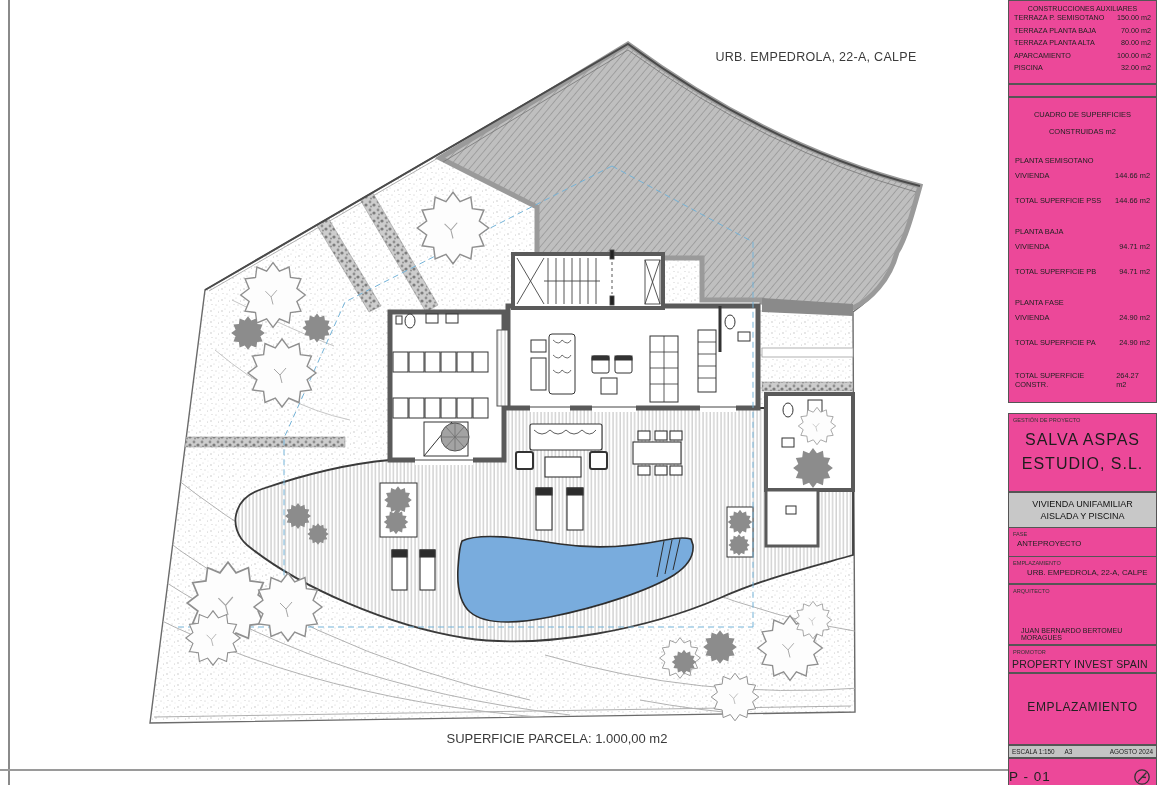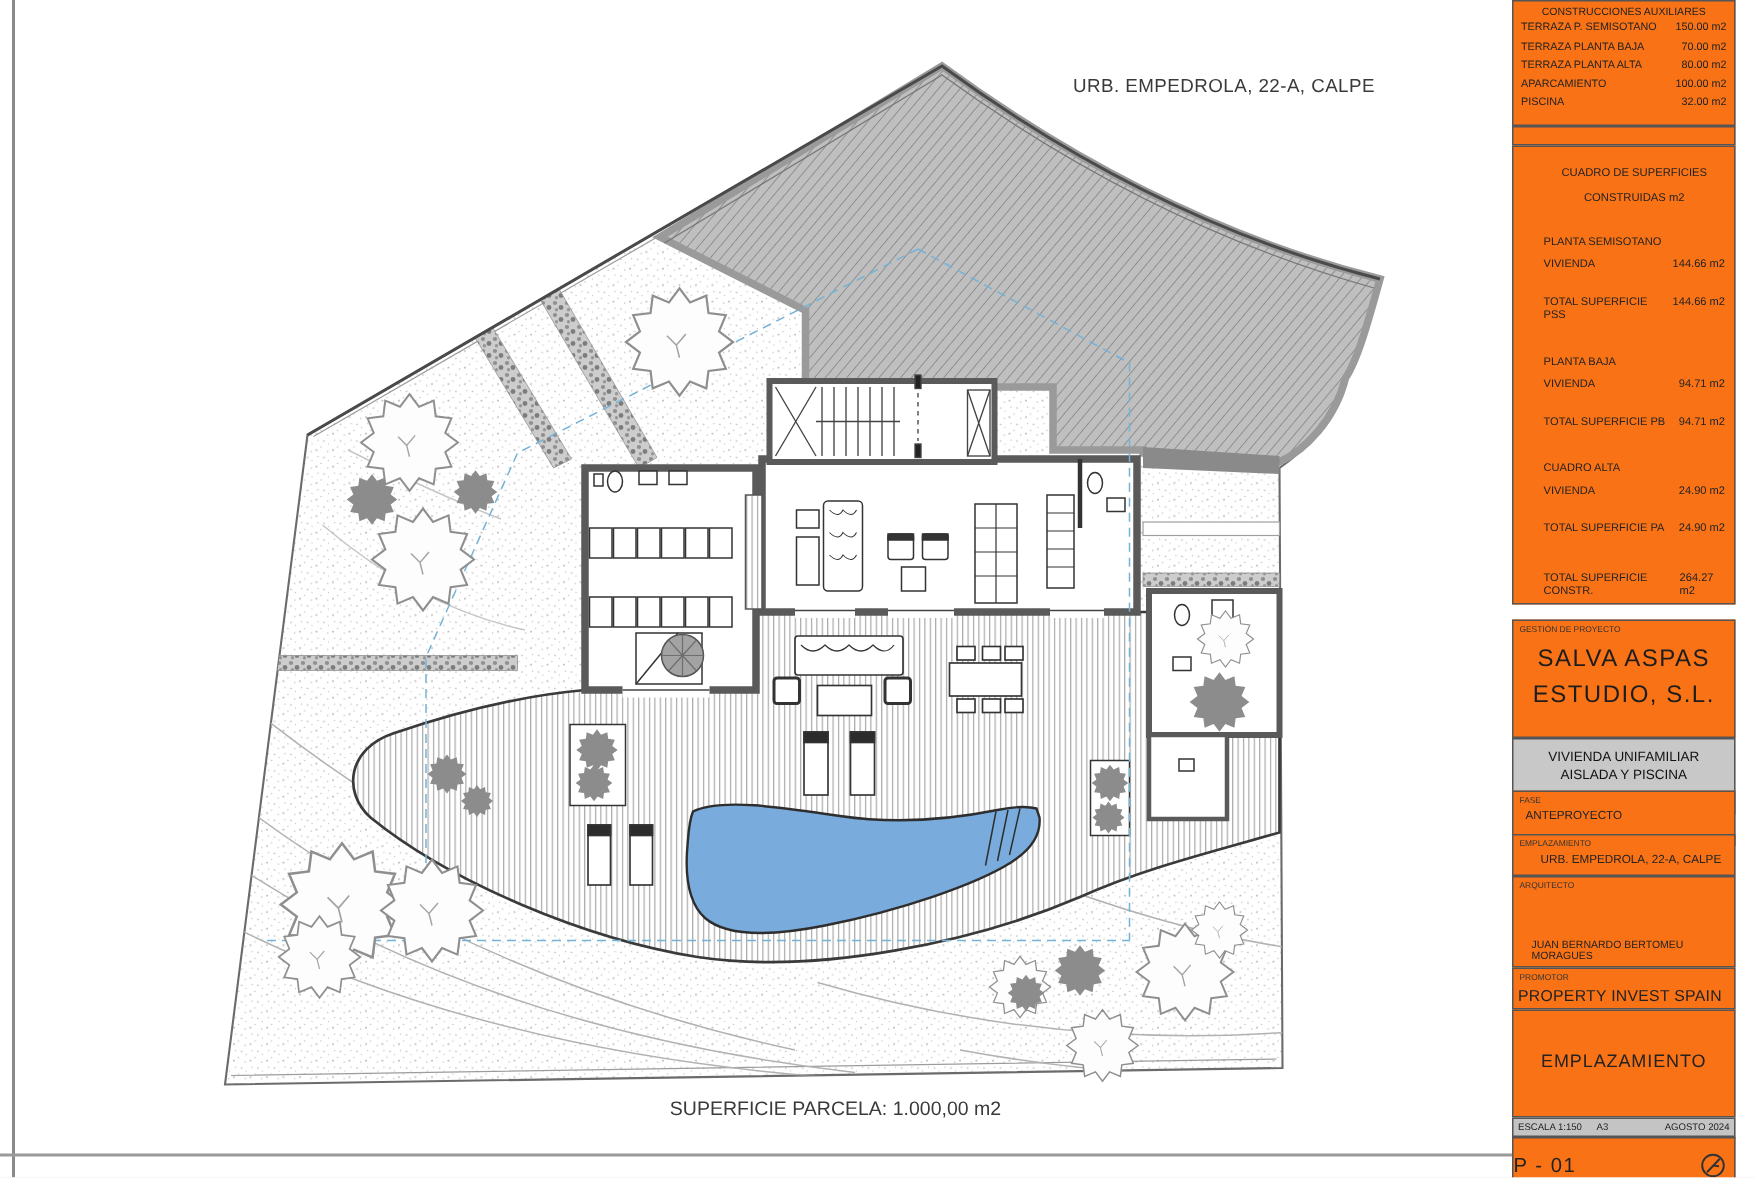--- a/index.html
+++ b/index.html
@@ -8,21 +8,21 @@
   
   .frame-left{position:absolute;left:8px;top:0;width:2px;height:785px;background:#8a8a8a;}
   .frame-bottom{position:absolute;left:0;top:769px;width:1008px;height:2px;background:#9a9a9a;}
   
   .site-label{position:absolute;left:686px;top:50px;width:260px;text-align:center;
               font-size:12.5px;color:#3a3a3a;letter-spacing:.3px;}
   .parcel-caption{position:absolute;left:407px;top:731px;width:300px;text-align:center;
               font-size:13px;color:#3a3a3a;}
   
   .tb{position:absolute;left:1008px;width:149px;border:1px solid #555;box-sizing:border-box;
-      background:#f97316;overflow:hidden;}
+      background:#ec4899;overflow:hidden;}
   .tb-title{text-align:center;font-size:7px;padding-top:4px;color:#222;}
   .tb-row{display:flex;justify-content:space-between;padding:0 5px;font-size:7.2px;line-height:12.6px;}
   .tb-row .v{text-align:right;}
   .sur{padding-top:12px;}
   .sur .c{text-align:center;font-size:7.5px;}
   .sur .h{padding:0 6px;font-size:7.4px;}
   .sur .r{display:flex;justify-content:space-between;padding:0 6px;font-size:7.4px;}
   .mini-label{font-size:5.6px;color:#333;padding:3px 4px 0 4px;}
   .big-name{text-align:center;font-size:16px;letter-spacing:1px;color:#1d1d1d;line-height:24px;margin-top:5px;}
   .band{background:#c8c8c8;}
@@ -288,42 +288,42 @@
         <span>APARCAMIENTO</span>
         <span class="v">100.00 m2</span>
       </div>
     <div class="tb-row">
         <span>PISCINA</span>
         <span class="v">32.00 m2</span>
       </div>
   </div>
   <div class="tb" style="top:84px;height:13px;"></div>
 
-  <div class="tb sur" style="top:97px;height:306px;padding-left:14px;">
+  <div class="tb sur" style="top:97px;height:306px;">
     <div class="c">CUADRO DE SUPERFICIES</div>
     <div class="c" style="margin-top:8px;text-align:center;">CONSTRUIDAS m2</div>
     <div class="h" style="margin-top:20px;">PLANTA SEMISOTANO</div>
     <div class="r" style="margin-top:6px;">
         <span>VIVIENDA</span>
         <span>144.66 m2</span>
       </div>
     <div class="r" style="margin-top:16px;">
         <span>TOTAL SUPERFICIE PSS</span>
         <span>144.66 m2</span>
       </div>
     <div class="h" style="margin-top:22px;">PLANTA BAJA</div>
     <div class="r" style="margin-top:6px;">
         <span>VIVIENDA</span>
         <span>94.71 m2</span>
       </div>
     <div class="r" style="margin-top:16px;">
         <span>TOTAL SUPERFICIE PB</span>
         <span>94.71 m2</span>
       </div>
-    <div class="h" style="margin-top:22px;">CUADRO ALTA</div>
+    <div class="h" style="margin-top:22px;">PLANTA FASE</div>
     <div class="r" style="margin-top:6px;">
         <span>VIVIENDA</span>
         <span>24.90 m2</span>
       </div>
     <div class="r" style="margin-top:16px;">
         <span>TOTAL SUPERFICIE PA</span>
         <span>24.90 m2</span>
       </div>
     <div class="r" style="margin-top:24px;">
         <span>TOTAL SUPERFICIE CONSTR.</span>

